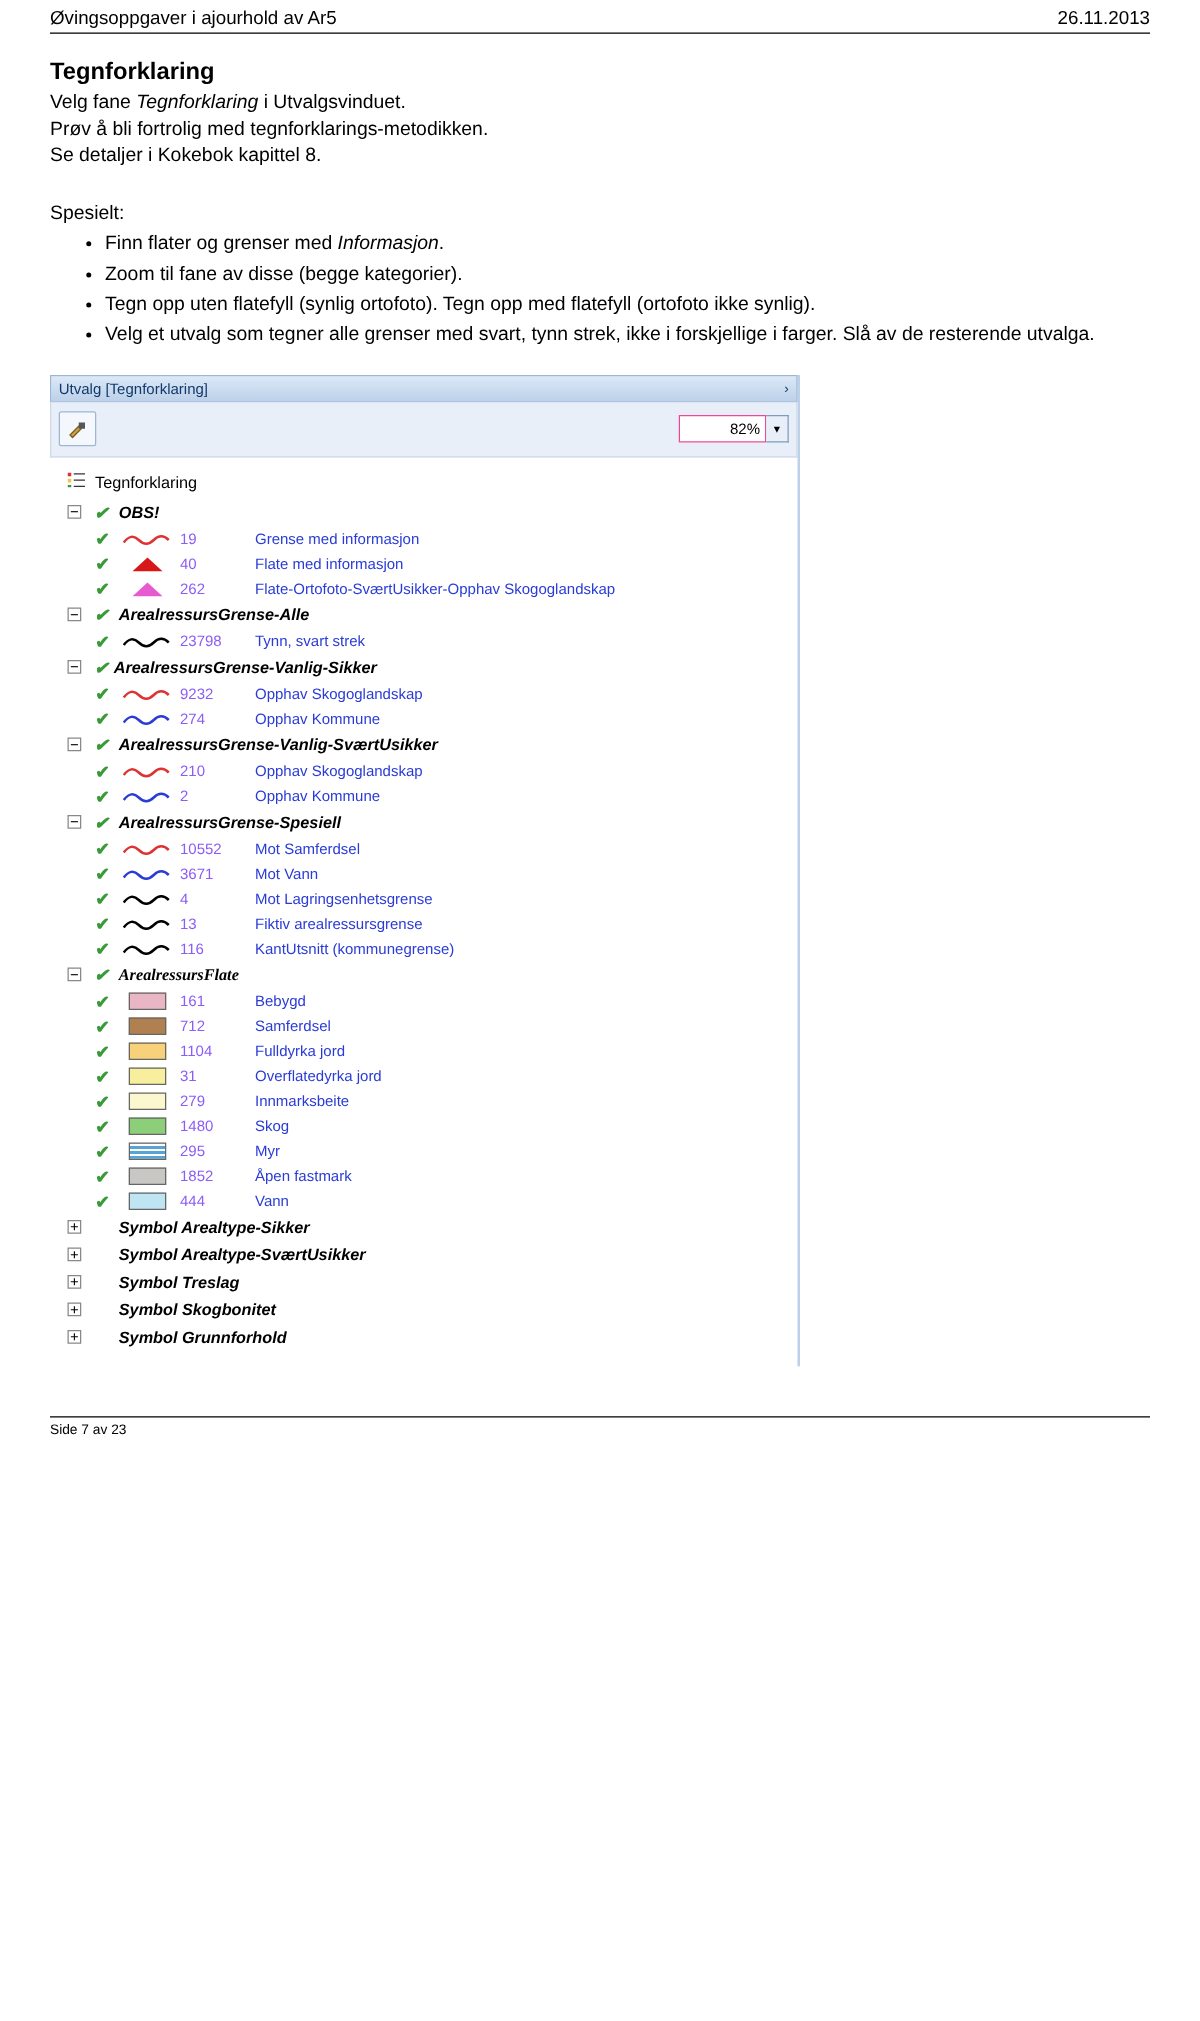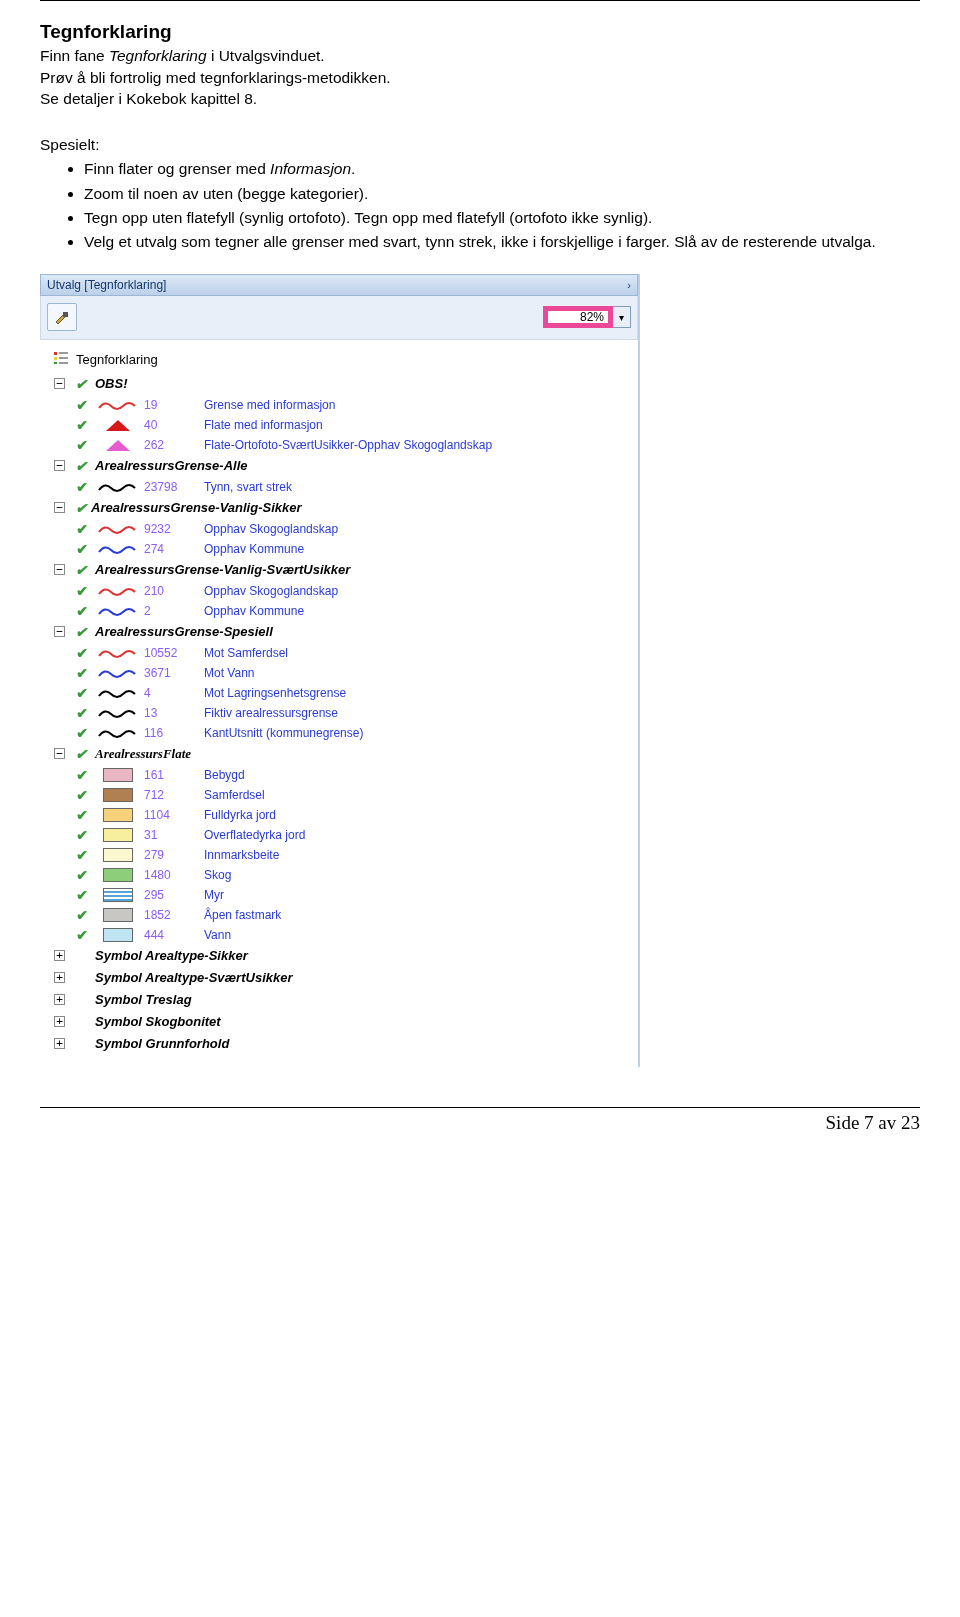--- a/index.html
+++ b/index.html
@@ -79,21 +79,21 @@
   .tool-btn {
     width: 30px; height: 28px;
     border: 1px solid #9cb6d6;
     background: #f4f8fc;
     display: flex; align-items:center; justify-content:center;
     border-radius: 2px;
   }
   .zoom-group { display:flex; align-items:center; gap:0; }
   .zoom-field {
     width: 70px; height: 22px;
-    border: 5px solid #ec4899;
+    border: 1px solid #ec4899;
     background: #fff;
     font-size: 12px;
     padding: 2px 4px;
     text-align: right;
   }
   .zoom-btn {
     width: 18px; height: 22px;
     border: 1px solid #7f9db9; border-left:none;
     background: #e8eff9;
     display:flex;align-items:center;justify-content:center;
@@ -122,43 +122,47 @@
     font-weight:bold; font-style:italic; color:#000;
     font-size:13px;
   }
   .group-title .col-check { color:#3a9a3a; }
   .swatch { width:30px; height:14px; border:1px solid #666; }
   .stripes {
     background: repeating-linear-gradient(0deg,#58a4d6 0 2px,#fff 2px 4px);
   }
 
   .footer-rule { border-top:1px solid #000; margin-top:40px; }
-  .footer-text { text-align:right; font-size:19px; padding: 4px 0 12px 0; font-family: Liberation Serif, serif; }
+  .footer-text { text-align:left; font-size:11px; padding: 4px 0 12px 0; }
 </style>
 </head>
 <body>
 
 <div class="page">
 
+  <div class="header-row">
+    <span>Øvingsoppgaver i ajourhold av Ar5</span>
+    <span>26.11.2013</span>
+  </div>
   <div class="header-rule"></div>
 
   <div class="section-title">Tegnforklaring</div>
   <div class="body-text">
-    <span>Finn fane </span><span class="italic">Tegnforklaring</span><span> i Utvalgsvinduet.</span>
+    <span>Velg fane </span><span class="italic">Tegnforklaring</span><span> i Utvalgsvinduet.</span>
   </div>
   <div class="body-text">Prøv å bli fortrolig med tegnforklarings-metodikken.</div>
   <div class="body-text">Se detaljer i Kokebok kapittel 8.</div>
 
 
   <div class="spesielt">Spesielt:</div>
   <ul class="bul">
     <li>
       <span>Finn flater og grenser med </span><span class="italic">Informasjon</span><span>.</span>
     </li>
-    <li>Zoom til noen av uten (begge kategorier).</li>
+    <li>Zoom til fane av disse (begge kategorier).</li>
     <li>Tegn opp uten flatefyll (synlig ortofoto). Tegn opp med flatefyll (ortofoto ikke synlig).</li>
     <li>Velg et utvalg som tegner alle grenser med svart, tynn strek, ikke i forskjellige i farger. Slå av de resterende utvalga.</li>
   </ul>
 
   <div class="ui-wrap">
     <div class="ui-title">
       <span>Utvalg [Tegnforklaring]</span>
       <span style="font-size:11px;color:#13396b;">›</span>
     </div>
     <div class="ui-toolbar">

